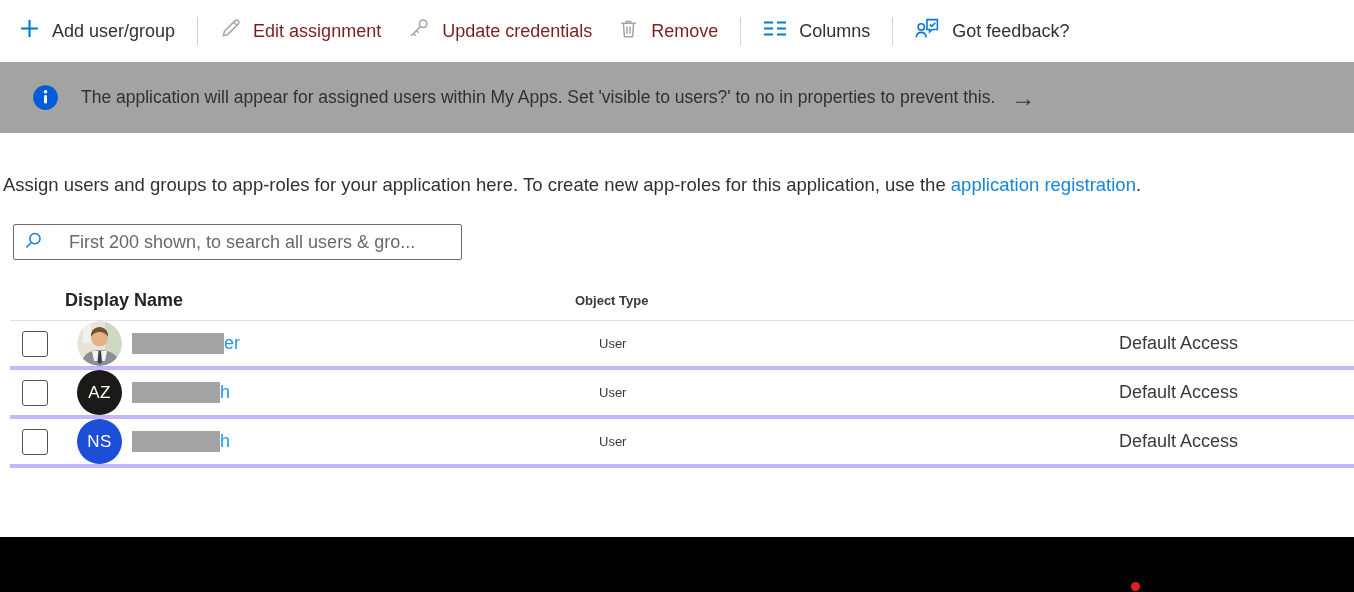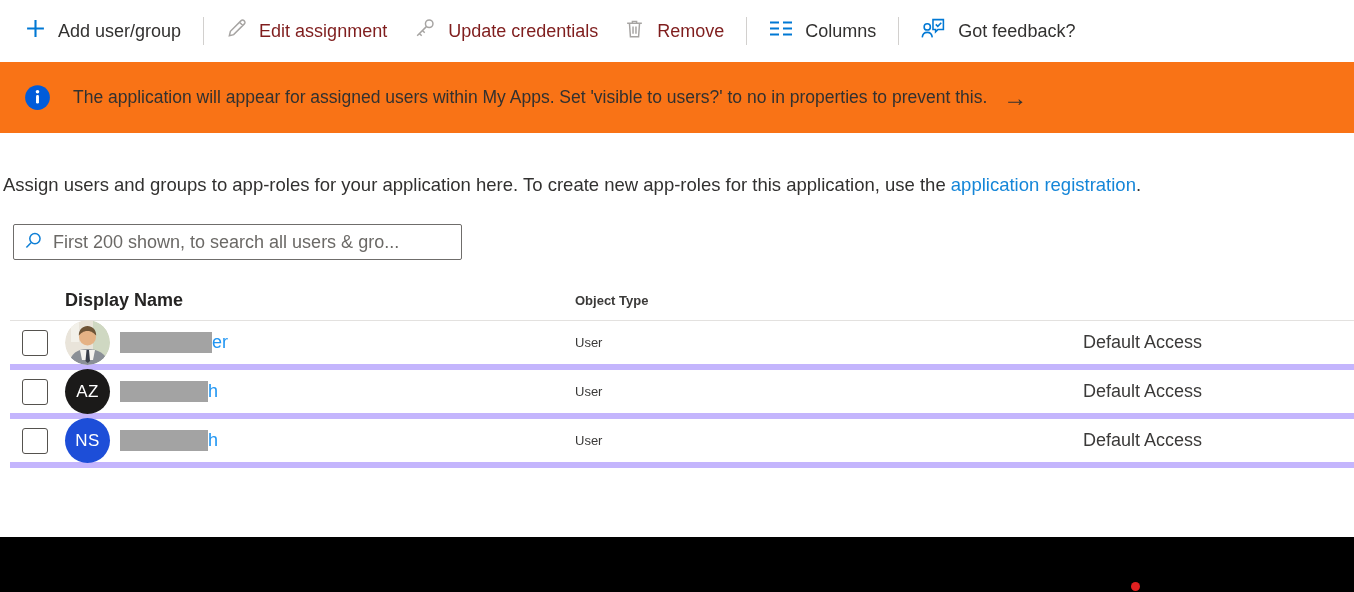--- a/index.html
+++ b/index.html
@@ -1,49 +1,49 @@
 <!DOCTYPE html>
 <html><head>
 <meta charset="utf-8">
 <style>
   * { margin:0; padding:0; box-sizing:border-box; }
   html,body { width:1354px; height:592px; background:#fff; overflow:hidden;
     font-family:"Liberation Sans", sans-serif; color:#323130; }
   .page { position:relative; width:1354px; height:592px; }
 
   
-  .toolbar { height:62px; display:flex; align-items:center; padding-left:12px; background:#fff; }
+  .toolbar { height:62px; display:flex; align-items:center; padding-left:6px; background:#fff; }
   .tb-btn { display:flex; align-items:center; gap:12px; padding:0 13px; height:40px;
     font-size:18px; color:#323130; background:none; border:none; cursor:pointer; white-space:nowrap; }
   .tb-btn.disabled { color:#7f1d1d; cursor:default; }
   .tb-divider { width:1px; height:28px; background:#d2d0ce; margin:0 9px; }
 
   
-  .banner { height:71px; background:#f97316; display:flex; align-items:center; padding-left:24px; }
+  .banner { height:71px; background:#a3a3a3; display:flex; align-items:center; padding-left:32px; }
   .banner-icon { flex:0 0 auto; margin-right:22px; display:flex; }
   .banner-text { font-size:17.5px; color:#323130; }
   .banner-arrow { font-size:24px; margin-left:16px; color:#323130; text-decoration:none; line-height:1; }
 
   
   .desc { margin:41px 0 0 3px; font-size:18.5px; color:#323130; }
   .desc a { color:#1586d8; text-decoration:none; }
 
   
   .searchbox { margin:28px 0 0 13px; width:449px; height:36px; border:1px solid #6f6d6b;
-    border-radius:2px; display:flex; align-items:center; padding:0 10px; background:#fff; }
+    border-radius:2px; display:flex; align-items:center; padding:0 10px; background:#fff;gap:16px; }
   .searchbox svg { flex:0 0 auto; margin-right:10px; }
   .searchbox input { border:none; outline:none; flex:1; font-size:18px;
     font-family:"Liberation Sans", sans-serif; color:#323130; background:transparent; }
   .searchbox input::placeholder { color:#6b6966; opacity:1; }
 
   
   .table { margin-left:10px; margin-top:20px; }
   .thead { display:flex; align-items:center; height:41px; border-bottom:1px solid #e3e1df;
     font-size:18px; font-weight:700; color:#252423; }
-  .trow { display:flex; align-items:center; height:49px; border-bottom:6px solid #c4b5fd; }
+  .trow { display:flex; align-items:center; height:49px; border-bottom:4px solid #c4b5fd;gap:12px; }
   .col-check { width:55px; display:flex; align-items:center; padding-left:12px; }
   .col-name  { width:510px; display:flex; align-items:center; }
   .col-type  { width:508px; font-size:13px; color:#3b3a39; }
   .col-role  { flex:1; font-size:18px; color:#3b3a39; }
   .checkbox { width:26px; height:26px; border:1px solid #55524e; border-radius:3px; background:#fff; cursor:pointer; }
   .avatar { width:45px; height:45px; border-radius:50%; margin-right:10px; flex:0 0 auto;
     display:flex; align-items:center; justify-content:center; overflow:hidden;
     color:#fff; font-size:17px; font-weight:400; letter-spacing:.5px; }
   .name-link { display:flex; align-items:center; font-size:18px; color:#2196f3; text-decoration:none; cursor:pointer; }
   .redact { display:inline-block; width:92px; height:21px; background:#a3a3a3; }

